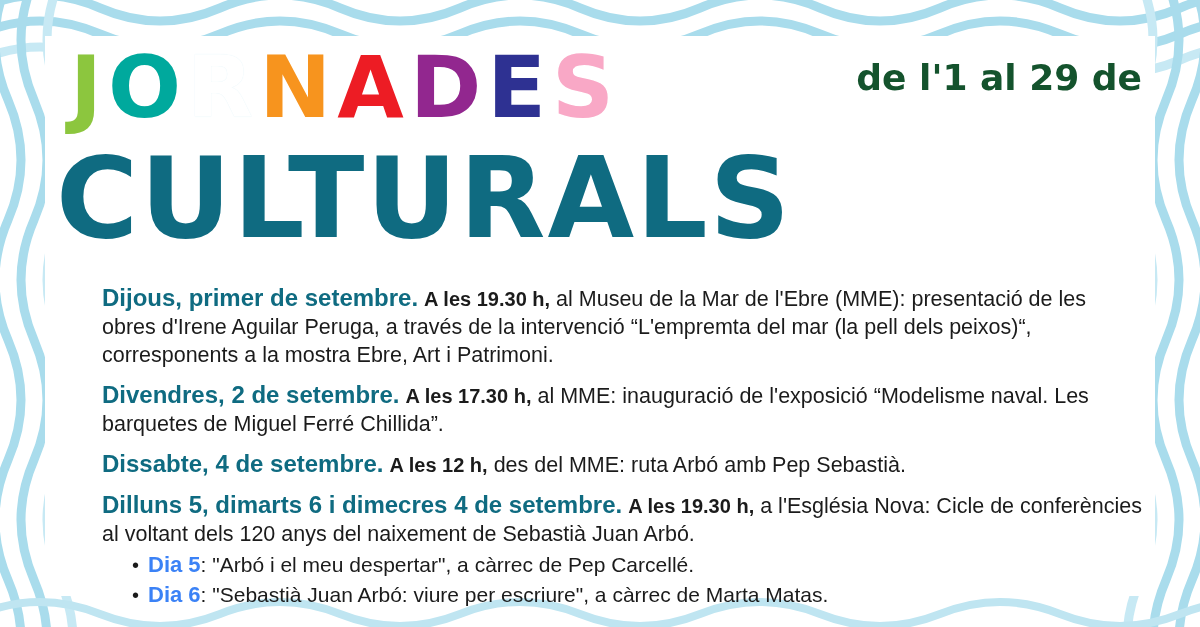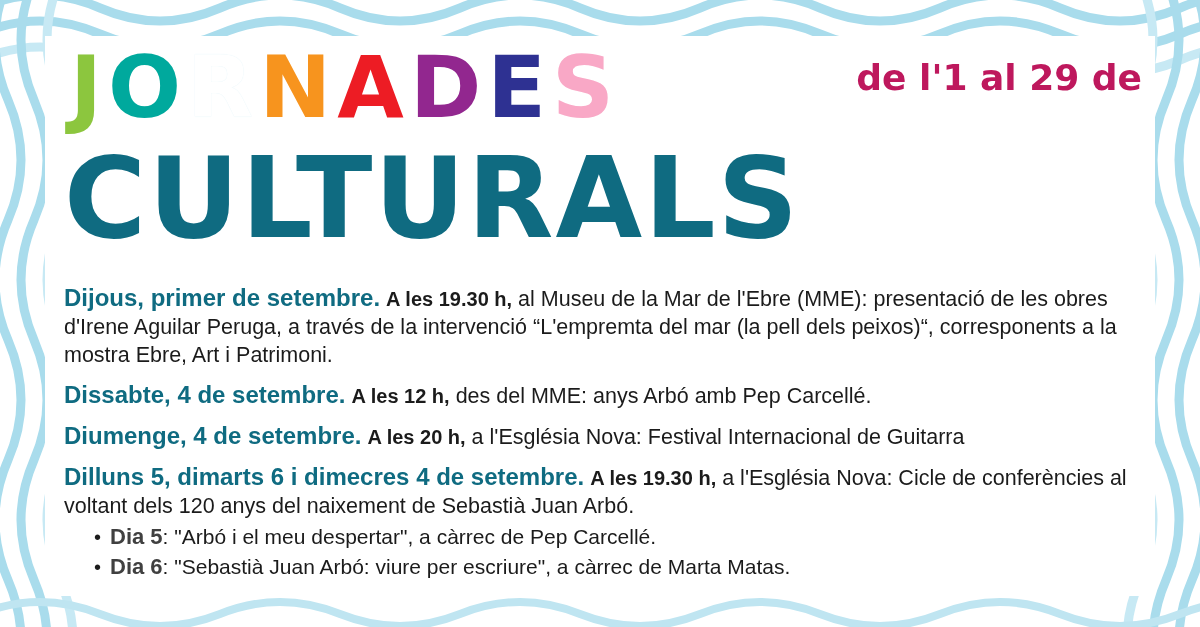--- a/index.html
+++ b/index.html
@@ -58,30 +58,30 @@
     line-height: 1;
     white-space: nowrap;
     font-family: "DejaVu Sans", sans-serif;
   }
   .jornades span { display: inline-block; }
   .dateline {
     position: absolute;
     right: 58px;
     top: 30px;
     text-align: right;
-    color: #be185d;
+    color: #14532d;
     font-weight: bold;
     font-size: 36px;
     line-height: 1.32;
     font-family: "DejaVu Sans", sans-serif;
     white-space: nowrap;
   }
   .culturals {
     position: absolute;
-    left: 64px;
+    left: 56px;
     top: 118px;
     font-size: 112px;
     font-weight: bold;
     letter-spacing: 2px;
     line-height: 1;
     color: #0f6b81;
     white-space: nowrap;
     font-family: "DejaVu Sans", sans-serif;
   }
 
@@ -92,20 +92,21 @@
     top: 282px;
     width: 1080px;
     z-index: 4;
     color: #1b1b1b;
     font-size: 21.5px;
     line-height: 1.30;
     font-family: "Liberation Sans", sans-serif;
   }
   .entry {
     margin-bottom: 9px;
+    margin-left: 38px;
   }
   .entry .day {
     color: #0f6b81;
     font-weight: bold;
     font-size: 24px;
   }
   .entry .time {
     font-weight: bold;
     color: #1b1b1b;
     font-size: 20px;
@@ -117,21 +118,21 @@
     margin: 2px 0 0 30px;
     font-size: 21px;
   }
   .sub .bullet {
     display: inline-block;
     width: 16px;
     color: #1b1b1b;
     font-size: 20px;
   }
   .sub .dia {
-    color: #404040;
+    color: #3b82f6;
     font-weight: bold;
     font-size: 22px;
     text-align: center;
   }
   .clip-bottom {
     position: absolute;
     left: 0;
     top: 614px;
     width: 1200px;
     height: 13px;
@@ -179,30 +180,30 @@
     <div class="culturals">CULTURALS</div>
   </div>
 
   <div class="program">
 
     <div class="entry">
       <span class="day">Dijous, primer de setembre.</span>
       <span class="time">A les 19.30 h,</span><span class="body"> al Museu de la Mar de l'Ebre (MME): presentació de les obres d'Irene Aguilar Peruga, a través de la intervenció  “L'empremta del mar (la pell dels peixos)“, corresponents a la mostra Ebre, Art i Patrimoni.</span>
     </div>
 
+    <div class="entry">
+      <span class="day">Divendres, 2 de setembre.</span>
+      <span class="time">A les 17.30 h,</span><span class="body"> al MME: inauguració de l'exposició “Modelisme naval. Les barquetes de Miguel Ferré Chillida”.</span>
+    </div>
 
     <div class="entry">
       <span class="day">Dissabte, 4 de setembre.</span>
-      <span class="time">A les 12 h,</span><span class="body"> des del MME: anys Arbó amb Pep Carcellé.</span>
-    </div>
-
-    <div class="entry">
-      <span class="day">Diumenge, 4 de setembre.</span>
-      <span class="time">A les 20 h,</span><span class="body"> a l'Església Nova: Festival Internacional de Guitarra</span>
-    </div>
+      <span class="time">A les 12 h,</span><span class="body"> des del MME: ruta Arbó amb Pep Sebastià.</span>
+    </div>
+
 
     <div class="entry">
       <span class="day">Dilluns 5, dimarts 6 i dimecres 4 de setembre.</span>
       <span class="time">A les 19.30 h,</span><span class="body"> a l'Església Nova: Cicle de conferències al voltant dels 120 anys del naixement de Sebastià Juan Arbó.</span>
       <div class="sub">
         <span class="bullet">•</span><span class="dia">Dia 5</span><span>: "Arbó i el meu despertar", a càrrec de Pep Carcellé.</span>
       </div>
       <div class="sub">
         <span class="bullet">•</span><span class="dia">Dia 6</span><span>: "Sebastià Juan Arbó: viure per escriure", a càrrec de Marta Matas.</span>
       </div>

